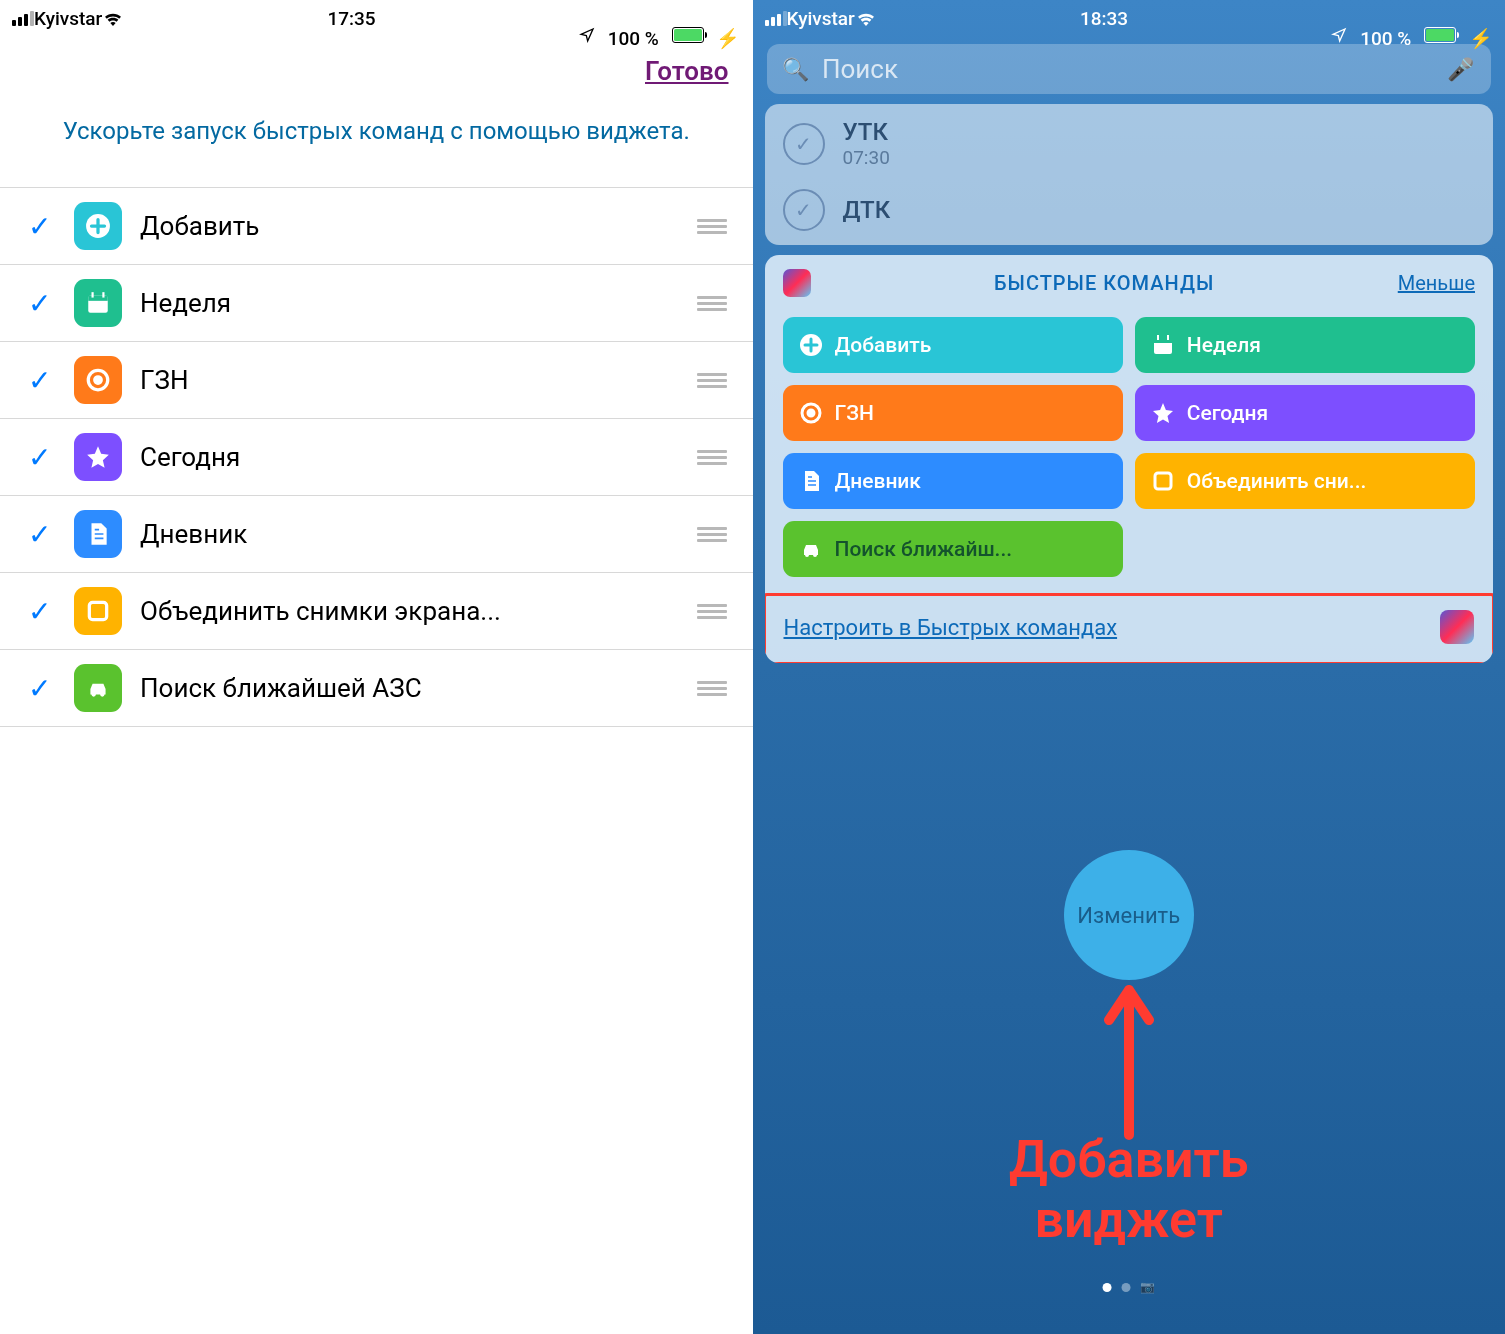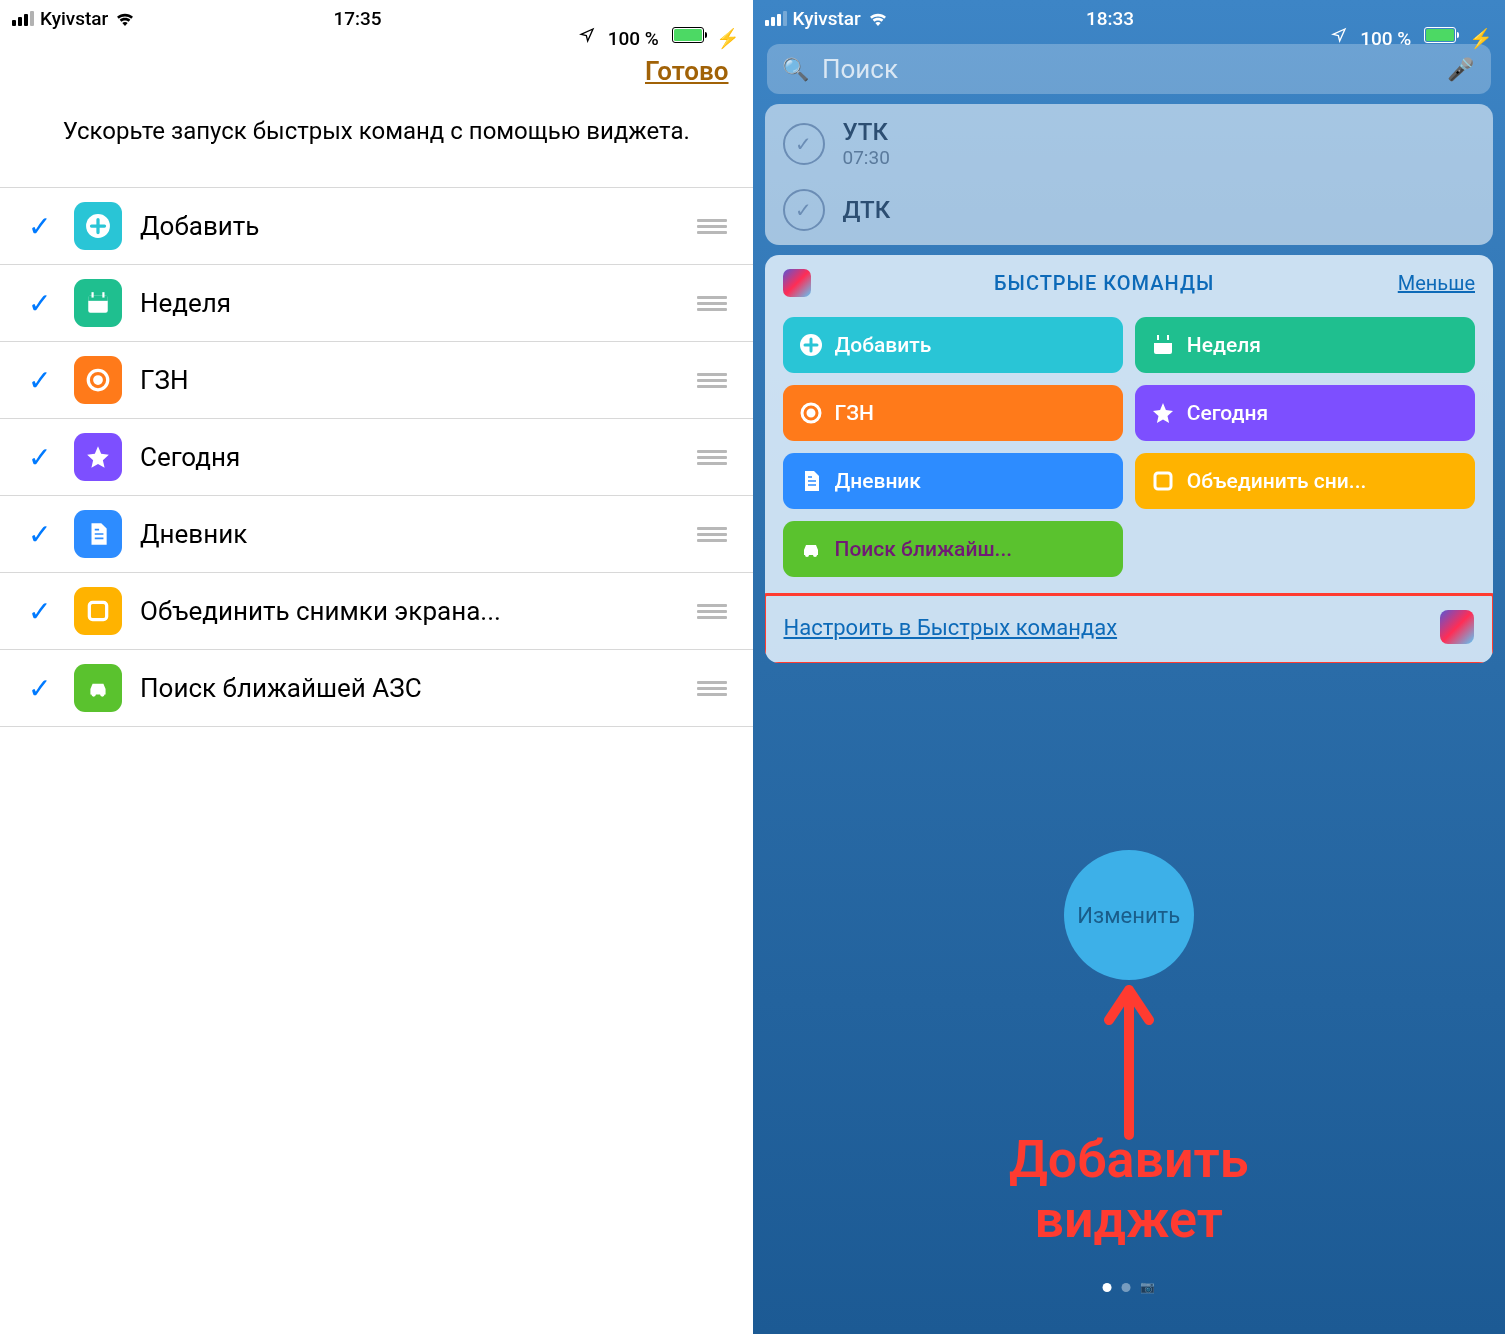--- a/index.html
+++ b/index.html
@@ -3,37 +3,37 @@
   <meta charset="utf-8">
   <style>
     * { margin: 0; padding: 0; box-sizing: border-box; font-family: -apple-system, BlinkMacSystemFont, 'Segoe UI', Roboto, sans-serif; }
     body { display: flex; width: 1505px; height: 1334px; background: #fff; }
     .screen { flex: 1; position: relative; overflow: hidden; }
     .screen-left { background: #fff; }
     .screen-right { background: linear-gradient(180deg, #3d85c6 0%, #2a6ca8 50%, #1c5a94 100%); }
     
     
     .status-bar { display: flex; align-items: center; justify-content: space-between; padding: 6px 12px; font-size: 19px; font-weight: 500; height: 36px; }
-    .status-left { display: flex; align-items: center; gap: 6px; }
+    .status-left { display: flex; align-items: center; }
     .status-right { display: flex; align-items: flex-start; gap: 13px; margin-top: 40px; }
     .screen-right .status-bar { color: #fff; }
     .signal-bars { display: flex; align-items: flex-end; gap: 2px; }
     .bar { width: 4px; background: currentColor; border-radius: 1px; }
     .bar1 { height: 6px; } .bar2 { height: 9px; } .bar3 { height: 12px; } .bar4 { height: 15px; opacity: 0.3; }
     .wifi-icon { width: 22px; height: 16px; }
     .battery { width: 32px; height: 16px; border: 1.5px solid currentColor; border-radius: 3px; position: relative; }
     .battery::after { content: ''; position: absolute; right: -4px; top: 4px; width: 2px; height: 6px; background: currentColor; border-radius: 0 2px 2px 0; }
     .battery-fill { position: absolute; left: 1px; top: 1px; bottom: 1px; right: 1px; background: #4cd964; border-radius: 1.5px; }
     
     
     .done-link { text-align: right; padding: 20px 24px 10px; }
-    .done-link a { color: #a16207; font-size: 26px; font-weight: 600; text-decoration: underline; }
+    .done-link a { color: #701a75; font-size: 26px; font-weight: 600; text-decoration: underline; }
     .header-block { text-align: center; padding: 20px 40px 40px; }
     .header-title { font-size: 46px; font-weight: 700; line-height: 1.15; color: #000; margin-bottom: 20px; }
-    .header-subtitle { font-size: 24px; color: #000000; line-height: 1.3; }
+    .header-subtitle { font-size: 24px; color: #0369a1; line-height: 1.3; }
     .shortcut-list { border-top: 1px solid #d8d8d8; }
     .shortcut-row { display: flex; align-items: center; padding: 14px 20px 14px 28px; border-bottom: 1px solid #d8d8d8; gap: 18px; }
     .check-icon { color: #007aff; font-size: 28px; width: 28px; }
     .app-icon { width: 48px; height: 48px; border-radius: 11px; display: flex; align-items: center; justify-content: center; flex-shrink: 0; }
     .app-icon svg { width: 26px; height: 26px; }
     .shortcut-label { flex: 1; font-size: 26px; color: #000; }
     .drag-handle { display: flex; flex-direction: column; gap: 3px; padding-right: 6px; }
     .drag-handle span { width: 30px; height: 3px; background: #b8b8b8; border-radius: 1px; }
     
     
@@ -313,21 +313,21 @@
               <rect x="4" y="4" width="16" height="16" rx="3"></rect>
             </svg></span>
     <span class="truncate" style="color:#fff">Объединить сни...</span>
         </div>
         <div class="tile" style="background: rgb(90, 194, 46); color: rgb(90, 194, 46);">
     <span class="tile-icon"><svg viewBox="0 0 24 24" fill="#fff">
               <path d="M5 13l2-5h10l2 5v5H5v-5z"></path>
               <circle cx="8" cy="18" r="2"></circle>
               <circle cx="16" cy="18" r="2"></circle>
             </svg></span>
-    <span class="truncate" style="color:#701a75">Поиск ближайш...</span>
+    <span class="truncate" style="color:#14532d">Поиск ближайш...</span>
         </div>
       </div>
     <div class="widget-footer">
       <a href="#">Настроить в Быстрых командах</a>
       <span class="shortcuts-icon" style="width:34px;height:34px;border-radius:8px"></span>
     </div>
   </div>
 
   <div class="edit-circle">
       <span>Изменить</span>

